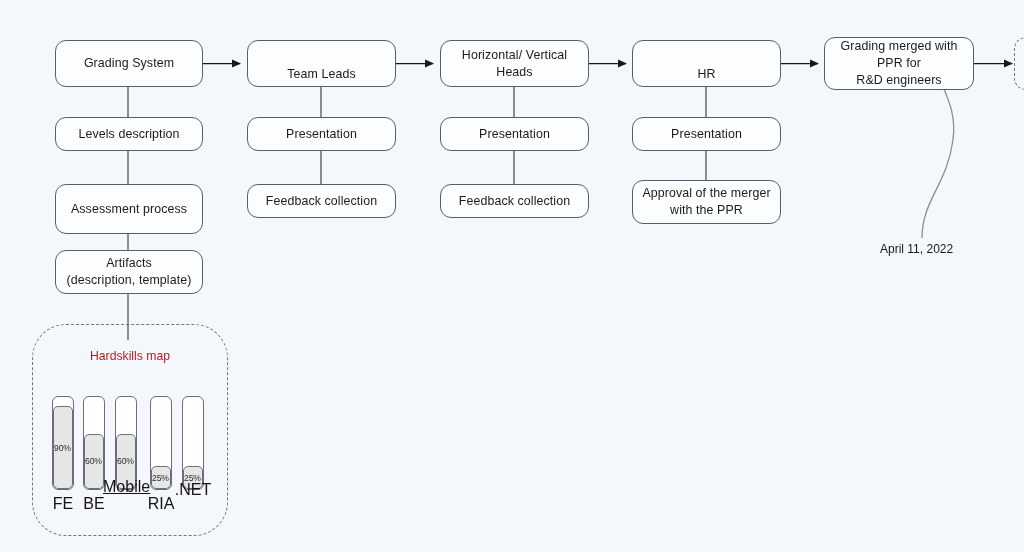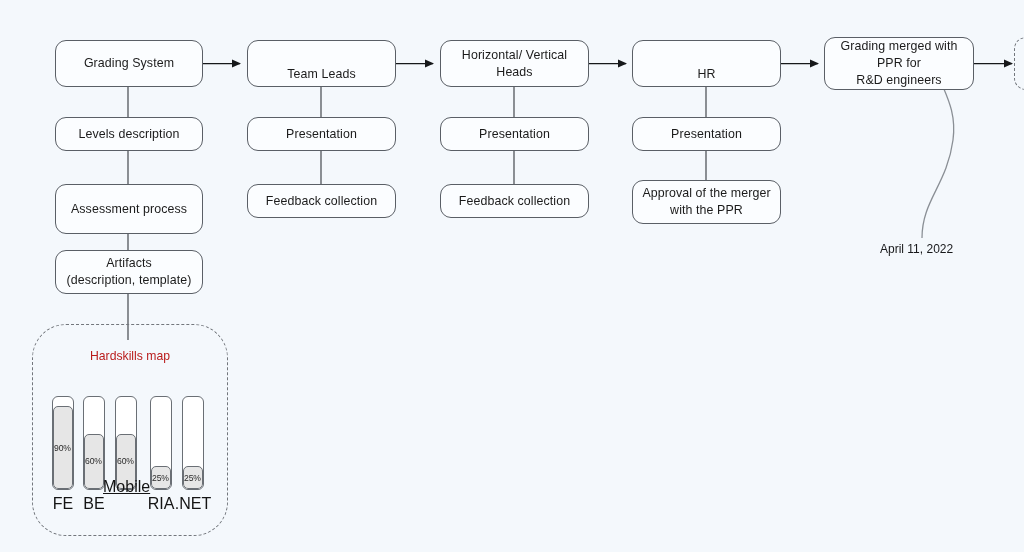--- a/index.html
+++ b/index.html
@@ -263,18 +263,18 @@
       </div>
       <div class="bar-name" style="top:99px;">RIA</div>
     </div>
 
     <div class="bar-col" style="left:130px; top:0px; height:115px;">
       <div class="bar-track" style="top:0px; height:94px;">
         <div class="bar-fill" style="height:25%;">
           <span class="bar-pct">25%</span>
         </div>
       </div>
-      <div class="bar-name" style="top:99px;">.NET</div>
+      <div class="bar-name" style="top:85px;">.NET</div>
     </div>
 
   </div>
 
 </div>
 
 </body></html>

